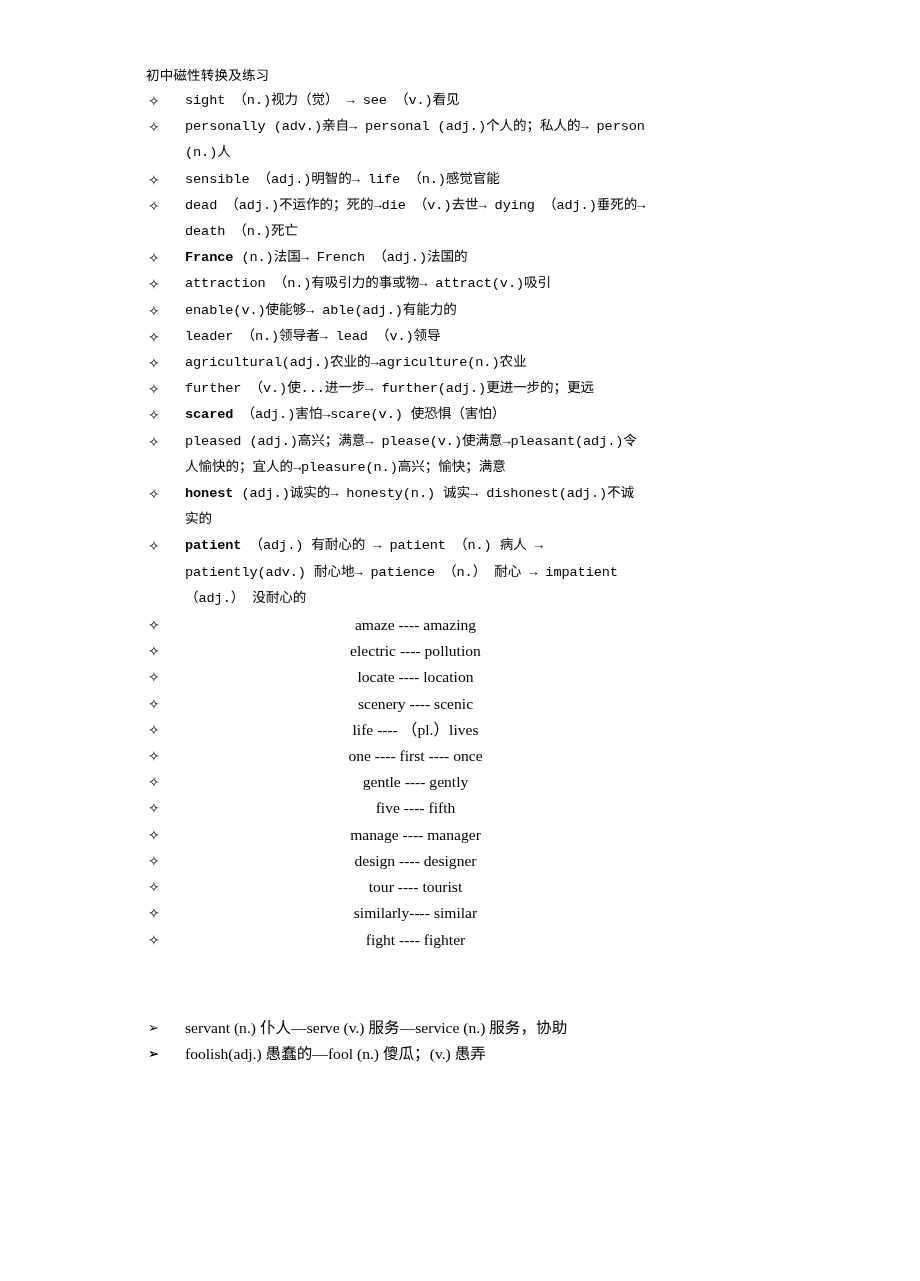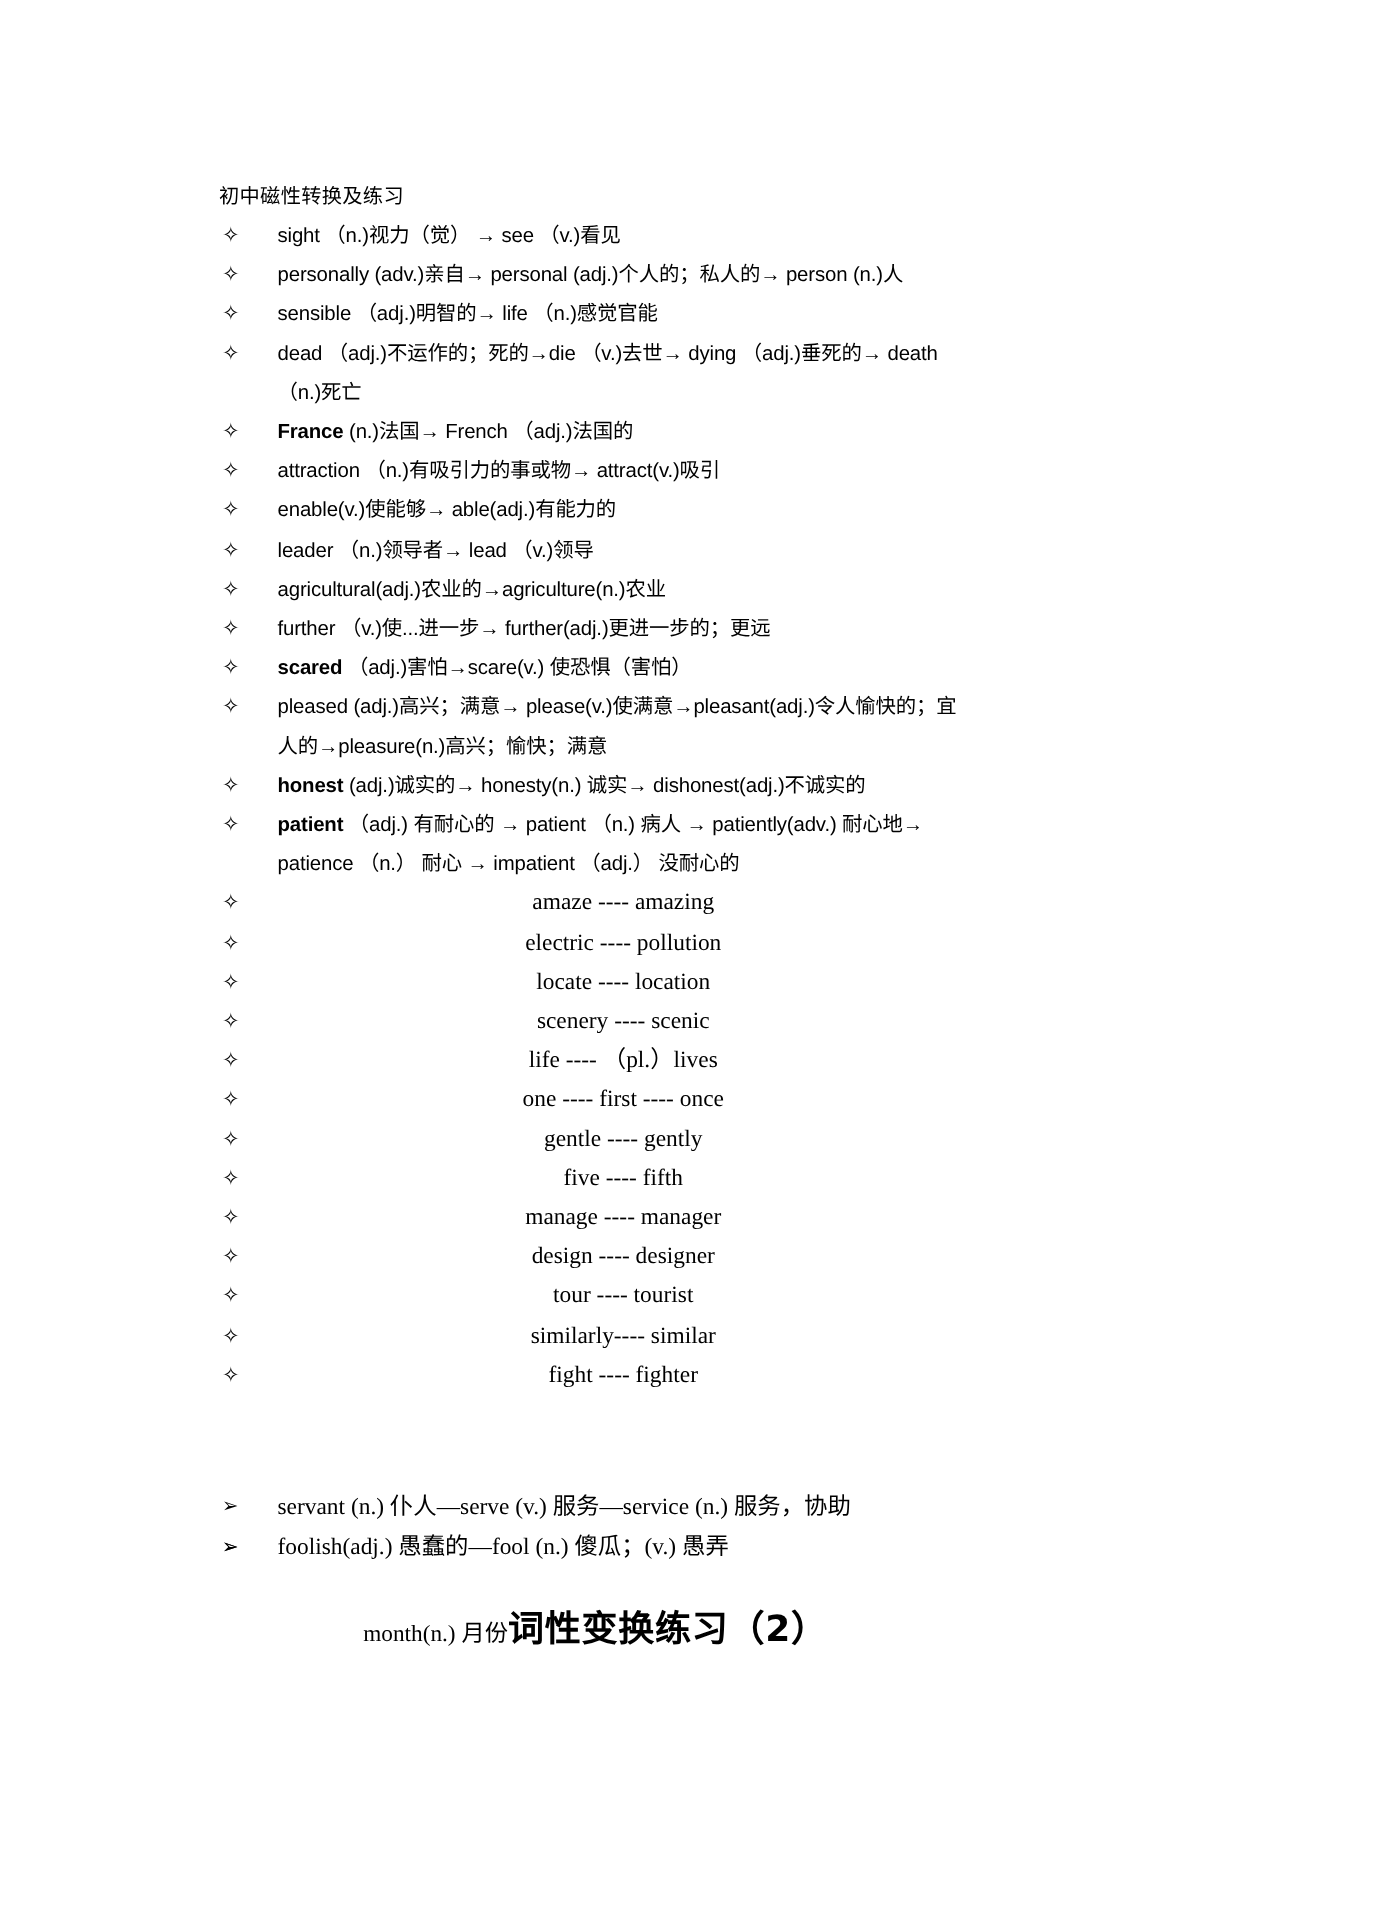--- a/index.html
+++ b/index.html
@@ -15,21 +15,21 @@
     color: #000000;
     -webkit-font-smoothing: antialiased;
   }
 
   .page {
     position: relative;
     width: 776px;
     height: 1281px;
     background: #ffffff;
     box-sizing: border-box;
-    padding: 118px 130px 0 148px;
+    padding: 62px 130px 0 148px;
   }
 
   
   .doc-title {
     font-family: "DejaVu Sans", "Liberation Sans", sans-serif;
     font-size: 13.5px;
     line-height: 26px;
     font-weight: 400;
     margin: 0 0 0 -2px;
     letter-spacing: 0.2px;
@@ -59,21 +59,21 @@
     font-size: 14px;
     line-height: 26.2px;
     text-align: left;
   }
   ul.bullets li .txt {
     display: block;
   }
 
   
   .mono {
-    font-family: Liberation Sans, sans-serif;
+    font-family: Liberation Mono, monospace;
     font-size: 13.6px;
     letter-spacing: -0.1px;
   }
   .serif {
     font-family: "Liberation Serif", "DejaVu Serif", serif;
     font-size: 15.6px;
     text-align: center;
   }
 
   
@@ -244,17 +244,14 @@
   </ul>
 
   <div class="gap-block"></div>
 
   <ul class="arrows">
     <li><span class="marker">➢</span><span class="txt">servant (n.) 仆人—serve (v.) 服务—service (n.) 服务，协助</span></li>
     <li><span class="marker">➢</span></li>
     <li><span class="marker">➢</span><span class="txt">foolish(adj.) 愚蠢的—fool (n.) 傻瓜；(v.) 愚弄</span></li>
   </ul>
 
-  <div class="bottom-title">
-    <span class="small-lead">month(n.) 月份</span><span class="big-cn">词性变换练习（2）</span>
-  </div>
 
 </div>
 
 </body></html>

